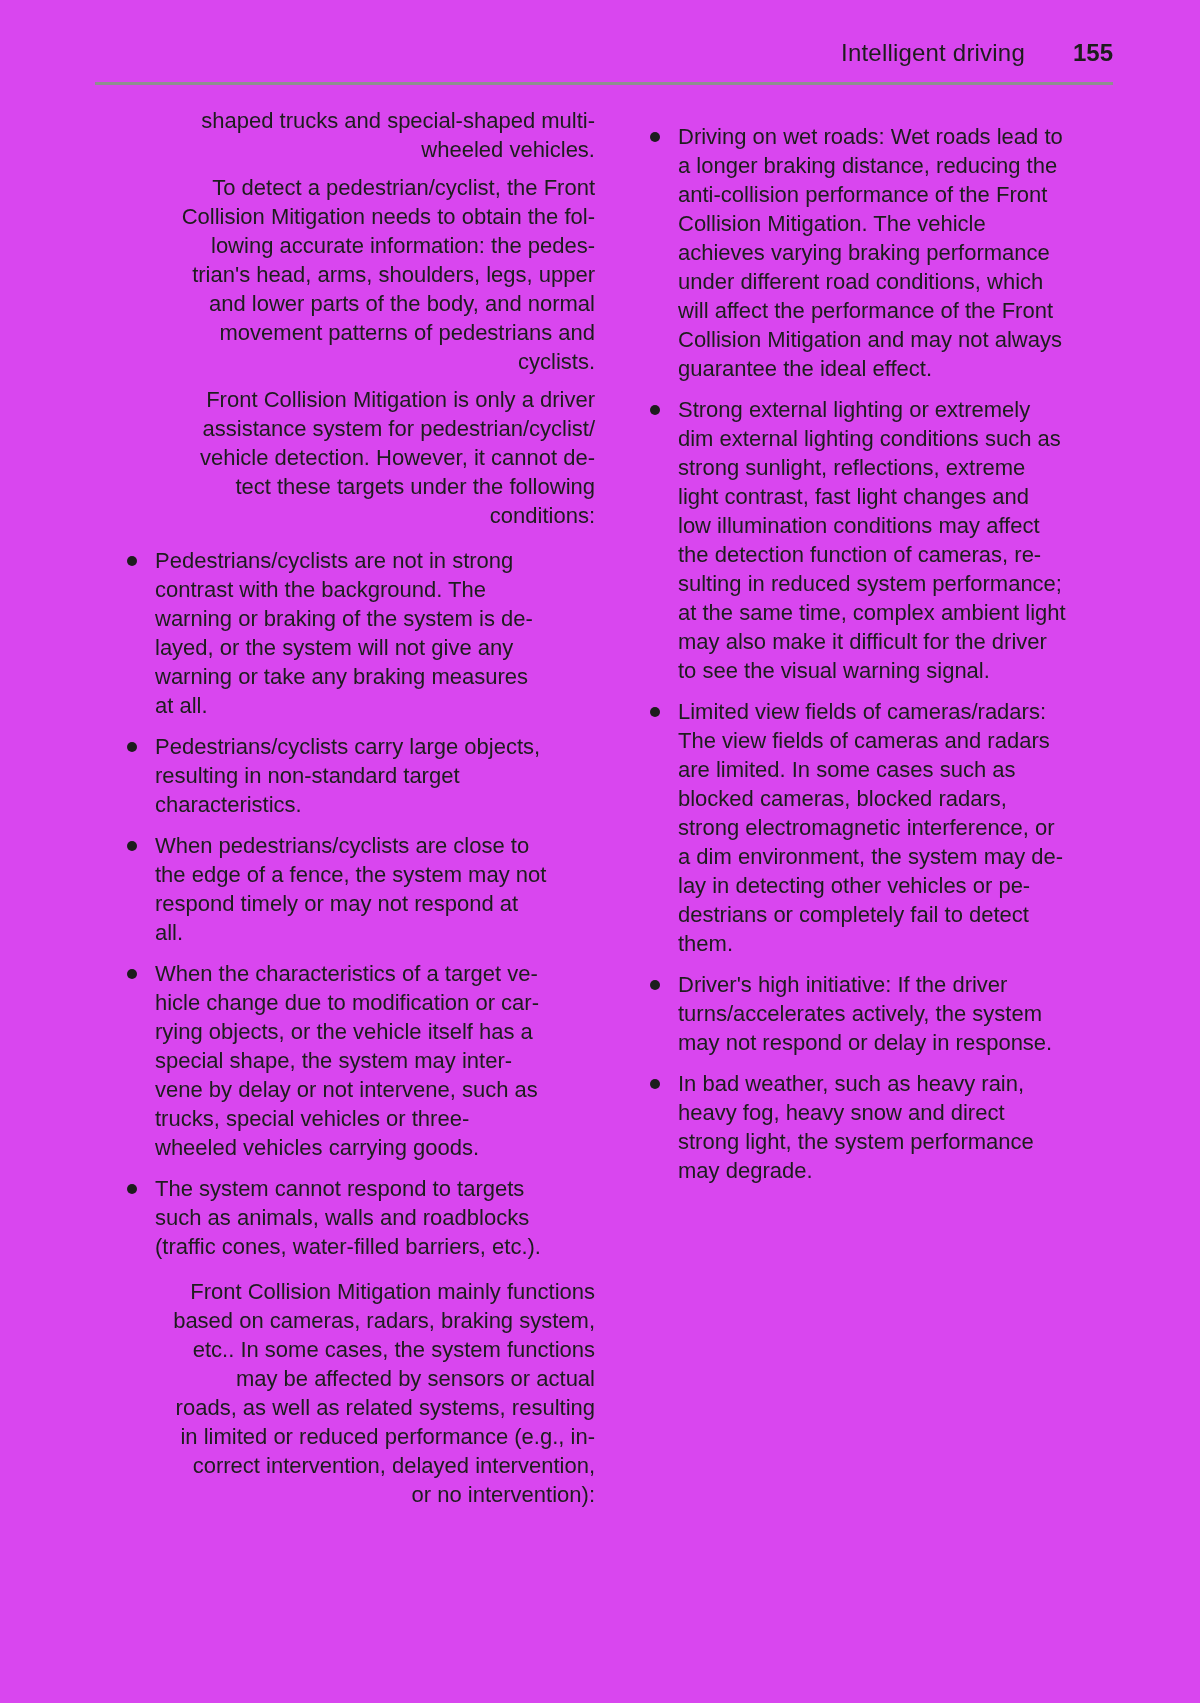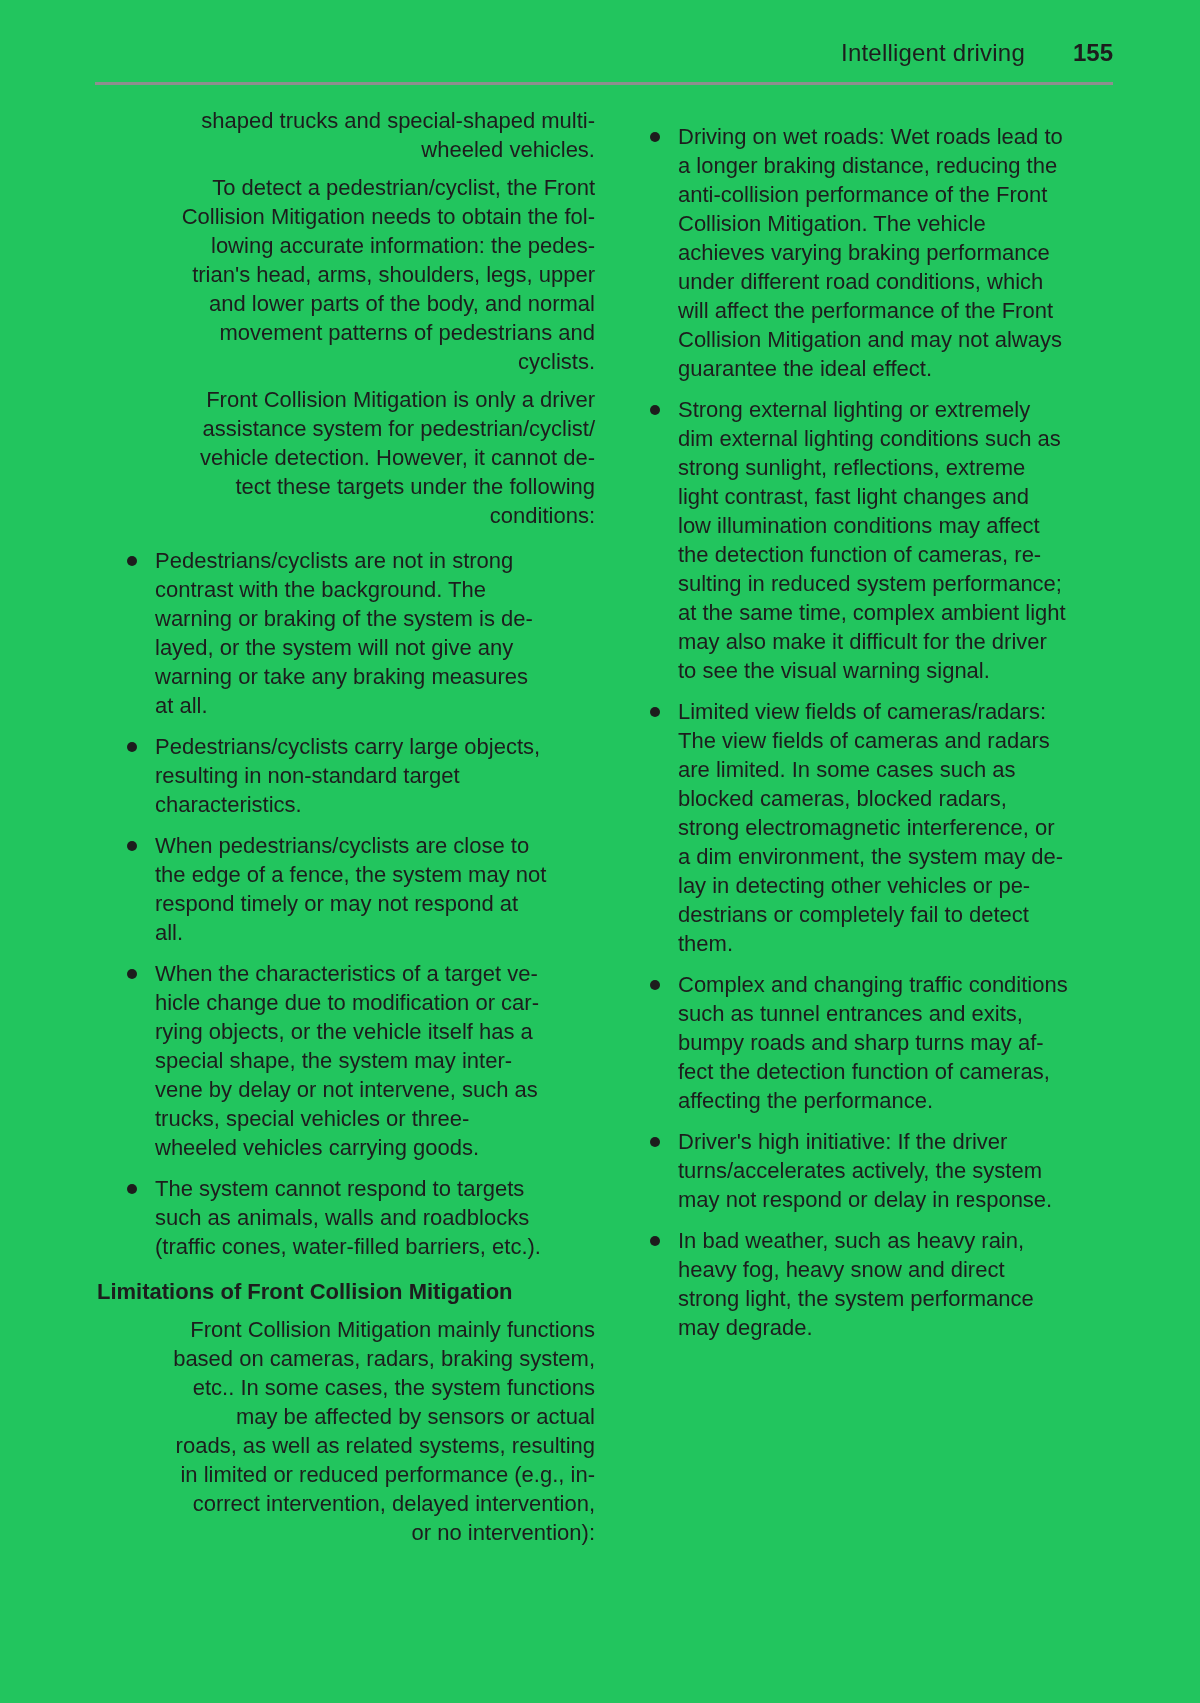--- a/index.html
+++ b/index.html
@@ -4,21 +4,21 @@
 <style>
   html, body {
     margin: 0;
     padding: 0;
     background: #e8e8e8;
   }
   .page {
     position: relative;
     width: 1200px;
     height: 1703px;
-    background: #22c55e;
+    background: #d946ef;
     font-family: "Liberation Sans", "DejaVu Sans", sans-serif;
     color: #1d1d1d;
     overflow: hidden;
     margin: 0 auto;
   }
   .page-header {
     position: absolute;
     top: 38px;
     left: 95px;
     width: 1018px;
@@ -148,21 +148,20 @@
 wheeled vehicles carrying goods.</span>
       </li>
       <li class="bullet-item">
         <span class="bullet-marker"></span>
         <span class="bullet-text">The system cannot respond to targets
 such as animals, walls and roadblocks
 (traffic cones, water-filled barriers, etc.).</span>
       </li>
     </ul>
 
-    <h2 class="subheading">Limitations of Front Collision Mitigation</h2>
     <p class="para">Front Collision Mitigation mainly functions
 based on cameras, radars, braking system,
 etc.. In some cases, the system functions
 may be affected by sensors or actual
 roads, as well as related systems, resulting
 in limited or reduced performance (e.g., in-
 correct intervention, delayed intervention,
 or no intervention):</p>
   </section>
 
@@ -200,28 +199,20 @@
 are limited. In some cases such as
 blocked cameras, blocked radars,
 strong electromagnetic interference, or
 a dim environment, the system may de-
 lay in detecting other vehicles or pe-
 destrians or completely fail to detect
 them.</span>
       </li>
       <li class="bullet-item">
         <span class="bullet-marker"></span>
-        <span class="bullet-text">Complex and changing traffic conditions
-such as tunnel entrances and exits,
-bumpy roads and sharp turns may af-
-fect the detection function of cameras,
-affecting the performance.</span>
-      </li>
-      <li class="bullet-item">
-        <span class="bullet-marker"></span>
         <span class="bullet-text">Driver's high initiative: If the driver
 turns/accelerates actively, the system
 may not respond or delay in response.</span>
       </li>
       <li class="bullet-item">
         <span class="bullet-marker"></span>
         <span class="bullet-text">In bad weather, such as heavy rain,
 heavy fog, heavy snow and direct
 strong light, the system performance
 may degrade.</span>

